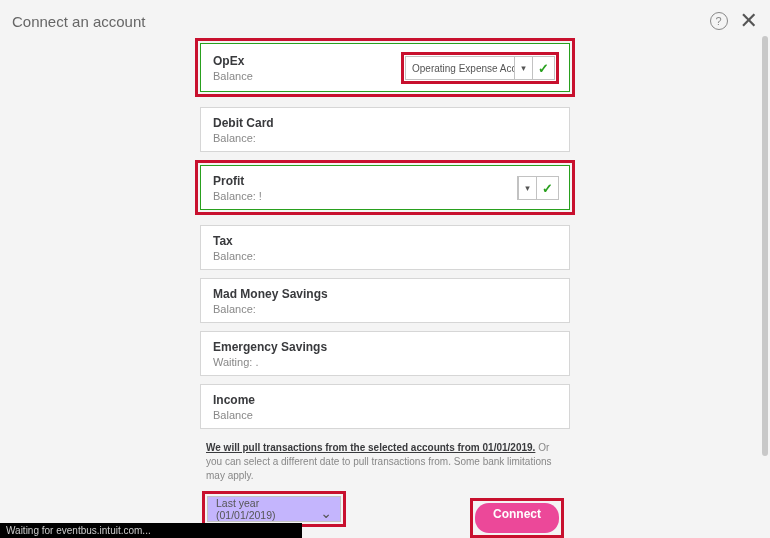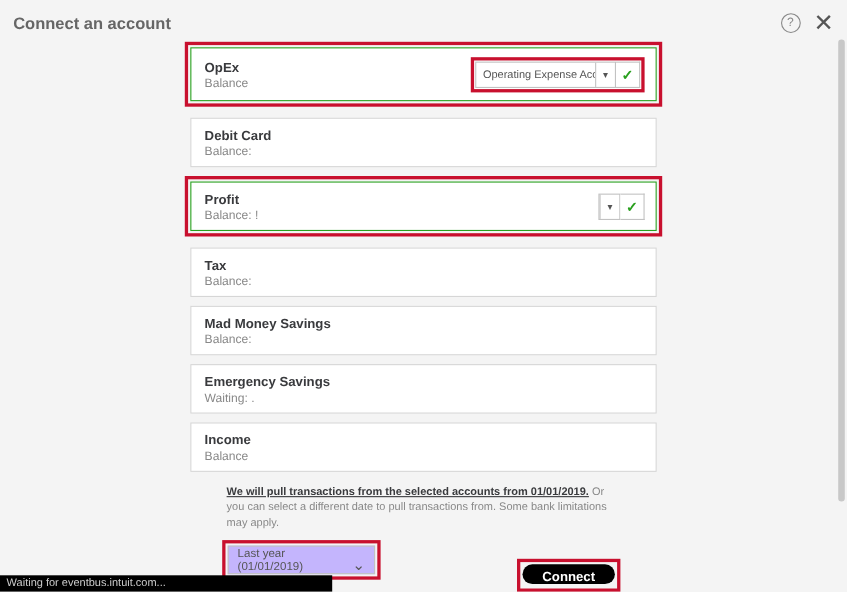--- a/index.html
+++ b/index.html
@@ -14,21 +14,21 @@
     .header {
       display: flex;
       justify-content: space-between;
       align-items: center;
       padding: 10px 12px 6px 12px;
       background: #f4f4f4;
     }
     .header-title {
       font-size: 15px;
       color: #666;
-      font-weight: 700;
+      font-weight: 400;
     }
     .header-actions {
       display: flex;
       align-items: center;
       gap: 12px;
     }
     .help-icon {
       width: 18px; height: 18px;
       border: 1.5px solid #888; border-radius: 50%;
       display: flex; align-items: center; justify-content: center;
@@ -38,21 +38,21 @@
       font-size: 22px; color: #555; cursor: pointer;
       font-weight: 300; line-height: 1;
     }
     .content {
       padding: 0 0 10px 0;
       display: flex;
       flex-direction: column;
       align-items: center;
     }
     .account-row {
-      width: 424px;
+      width: 370px;
       background: #fff;
       border: 1px solid #d6d6d6;
       padding: 8px 10px 7px 12px;
       margin-bottom: 8px;
       display: flex;
       justify-content: space-between;
       align-items: center;
     }
     .row-selected {
       border: 1.5px solid #29a01e;
@@ -137,25 +137,25 @@
       color: #555;
     }
     .connect-box {
       border: 3px solid #c8102e;
       padding: 2px;
       position: absolute;
       bottom: 0;
       right: 206px;
     }
     .connect-btn {
-      background: #000000;
+      background: #ec4899;
       color: #fff;
       border: none;
       border-radius: 14px;
-      padding: 4px 18px 0 18px;
+      padding: 4px 18px 12px 18px;
       font-size: 12px;
       font-weight: 600;
       cursor: pointer;
     }
     .status-bar {
       position: absolute;
       bottom: 0; left: 0;
       background: #000;
       color: #ccc;
       font-size: 10px;

